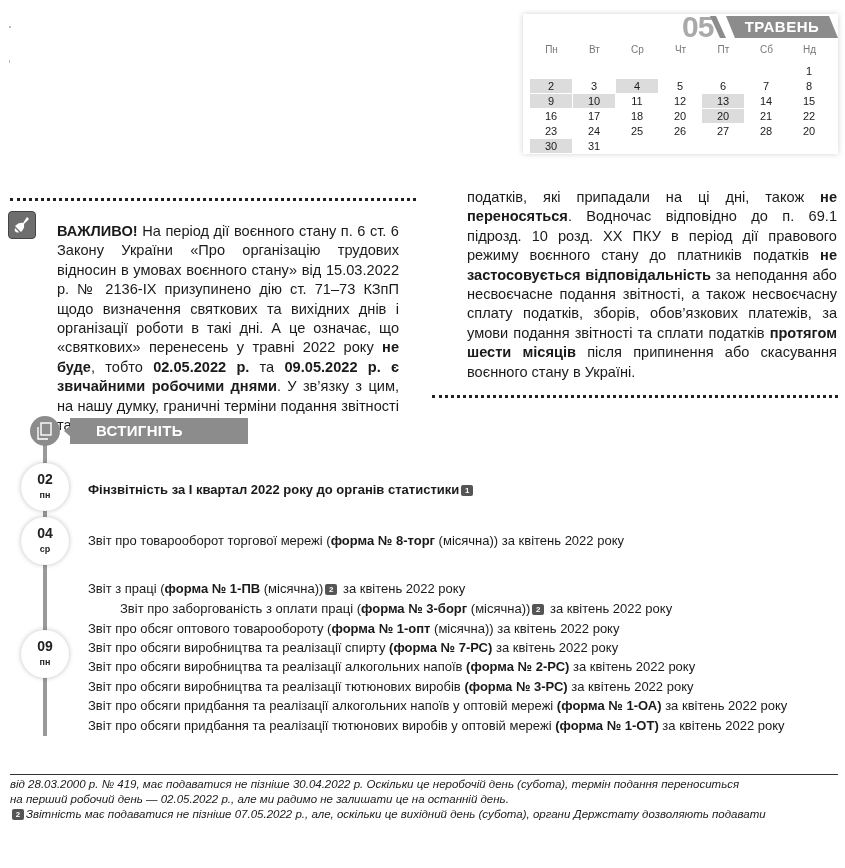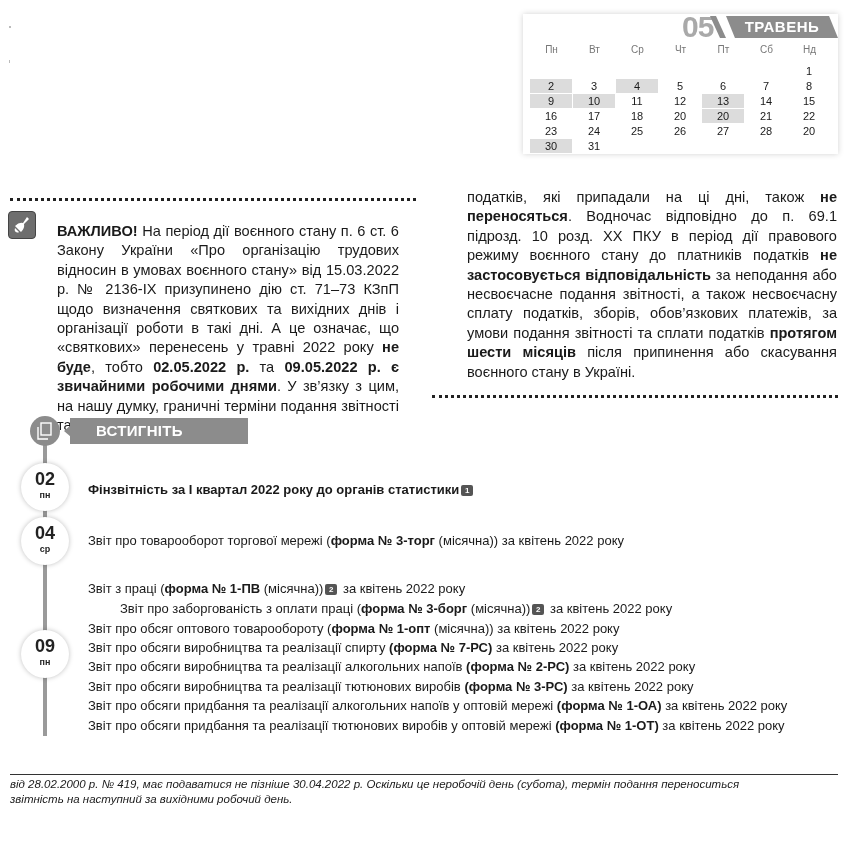--- a/index.html
+++ b/index.html
@@ -47,21 +47,21 @@
                  background: #8c8c8c; }
   .tl-top-icon svg { position: absolute; left: 7px; top: 6px; }
   .banner { position: absolute; left: 70px; top: 418px; width: 178px; height: 26px; background: #8c8c8c;
             color: #fff; font-weight: bold; font-size: 15px; line-height: 26px; padding-left: 26px;
             box-sizing: border-box; letter-spacing: 0.3px; }
   .banner-arrow { position: absolute; left: 64px; top: 425px; width: 0; height: 0;
                   border-top: 6px solid transparent; border-bottom: 6px solid transparent;
                   border-right: 7px solid #8c8c8c; }
   .date-circle { position: absolute; left: 21px; width: 48px; height: 48px; border-radius: 50%;
                  background: #fff; box-shadow: 0 0 5px rgba(0,0,0,0.25); text-align: center; }
-  .date-num { display: block; font-size: 18px; font-weight: bold; margin-top: 6px; line-height: 20px; color: #222; }
+  .date-num { display: block; font-size: 14px; font-weight: bold; margin-top: 6px; line-height: 20px; color: #222; }
   .date-dow { display: block; font-size: 9px; font-weight: bold; line-height: 12px; color: #222; }
 
   .item { position: absolute; left: 88px; font-size: 13px; line-height: 16px; white-space: nowrap; color: #1a1a1a; }
   .item.bold { font-weight: bold; }
   .fn-badge { display: inline-block; width: 12px; height: 11px; background: #555; color: #fff;
               font-size: 8px; line-height: 11px; text-align: center; border-radius: 2px;
               font-weight: bold; vertical-align: 1px; margin: 0 2px; }
 
   
   .fn-rule { position: absolute; left: 10px; top: 774px; width: 828px; height: 1px; background: #333; }
@@ -167,28 +167,29 @@
   <span class="date-num">04</span>
   <span class="date-dow">ср</span>
 </div>
 <div class="date-circle" style="top:630px;">
   <span class="date-num">09</span>
   <span class="date-dow">пн</span>
 </div>
 
 <div id="items">
     <div class="item bold" style="top: 482px;"><b>Фінзвітність за І квартал 2022 року до органів статистики</b><span class="fn-badge">1</span></div>
-    <div class="item" style="top: 533px;"><span>Звіт про товарооборот торгової мережі (</span><b>форма № 3-торг</b><span> (місячна)) за квітень 2022 року</span></div>
+    <div class="item" style="top: 533px;"><span>Звіт про товарооборот торгової мережі (</span><b>форма № 8-торг</b><span> (місячна)) за квітень 2022 року</span></div>
     <div class="item" style="top: 581px;"><span>Звіт з праці (</span><b>форма № 1-ПВ</b><span> (місячна))</span><span class="fn-badge">2</span><span> за квітень 2022 року</span></div>
     <div class="item" style="top: 601px; margin-left: 32px;"><span>Звіт про заборгованість з оплати праці (</span><b>форма № 3-борг</b><span> (місячна))</span><span class="fn-badge">2</span><span> за квітень 2022 року</span></div>
     <div class="item" style="top: 621px;"><span>Звіт про обсяг оптового товарообороту (</span><b>форма № 1-опт</b><span> (місячна)) за квітень 2022 року</span></div>
     <div class="item" style="top: 640px;"><span>Звіт про обсяги виробництва та реалізації спирту </span><b>(форма № 7-РС)</b><span> за квітень 2022 року</span></div>
     <div class="item" style="top: 659px;"><span>Звіт про обсяги виробництва та реалізації алкогольних напоїв </span><b>(форма № 2-РС)</b><span> за квітень 2022 року</span></div>
     <div class="item" style="top: 679px;"><span>Звіт про обсяги виробництва та реалізації тютюнових виробів </span><b>(форма № 3-РС)</b><span> за квітень 2022 року</span></div>
     <div class="item" style="top: 698px;"><span>Звіт про обсяги придбання та реалізації алкогольних напоїв у оптовій мережі </span><b>(форма № 1-ОА)</b><span> за квітень 2022 року</span></div>
     <div class="item" style="top: 718px;"><span>Звіт про обсяги придбання та реалізації тютюнових виробів у оптовій мережі </span><b>(форма № 1-ОТ)</b><span> за квітень 2022 року</span></div>
   </div>
 
 <div class="fn-rule"></div>
 <div class="footnotes" id="footnotes">
-    <p><span>від 28.02.2000 р. № 419, має подаватися не пізніше 30.04.2022 р. Оскільки це неробочій день (субота), термін подання переноситься</span></p>
-    <p><span>звітність на наступний за вихідними робочий день.</span></p>
+    <p><span>від 28.03.2000 р. № 419, має подаватися не пізніше 30.04.2022 р. Оскільки це неробочій день (субота), термін подання переноситься</span></p>
+    <p><span>на перший робочий день — 02.05.2022 р., але ми радимо не залишати це на останній день.</span></p>
+    <p><span class="fn-badge" style="font-style: normal;">2</span><span>Звітність має подаватися не пізніше 07.05.2022 р., але, оскільки це вихідний день (субота), органи Держстату дозволяють подавати</span></p>
   </div>
 
 </body></html>

